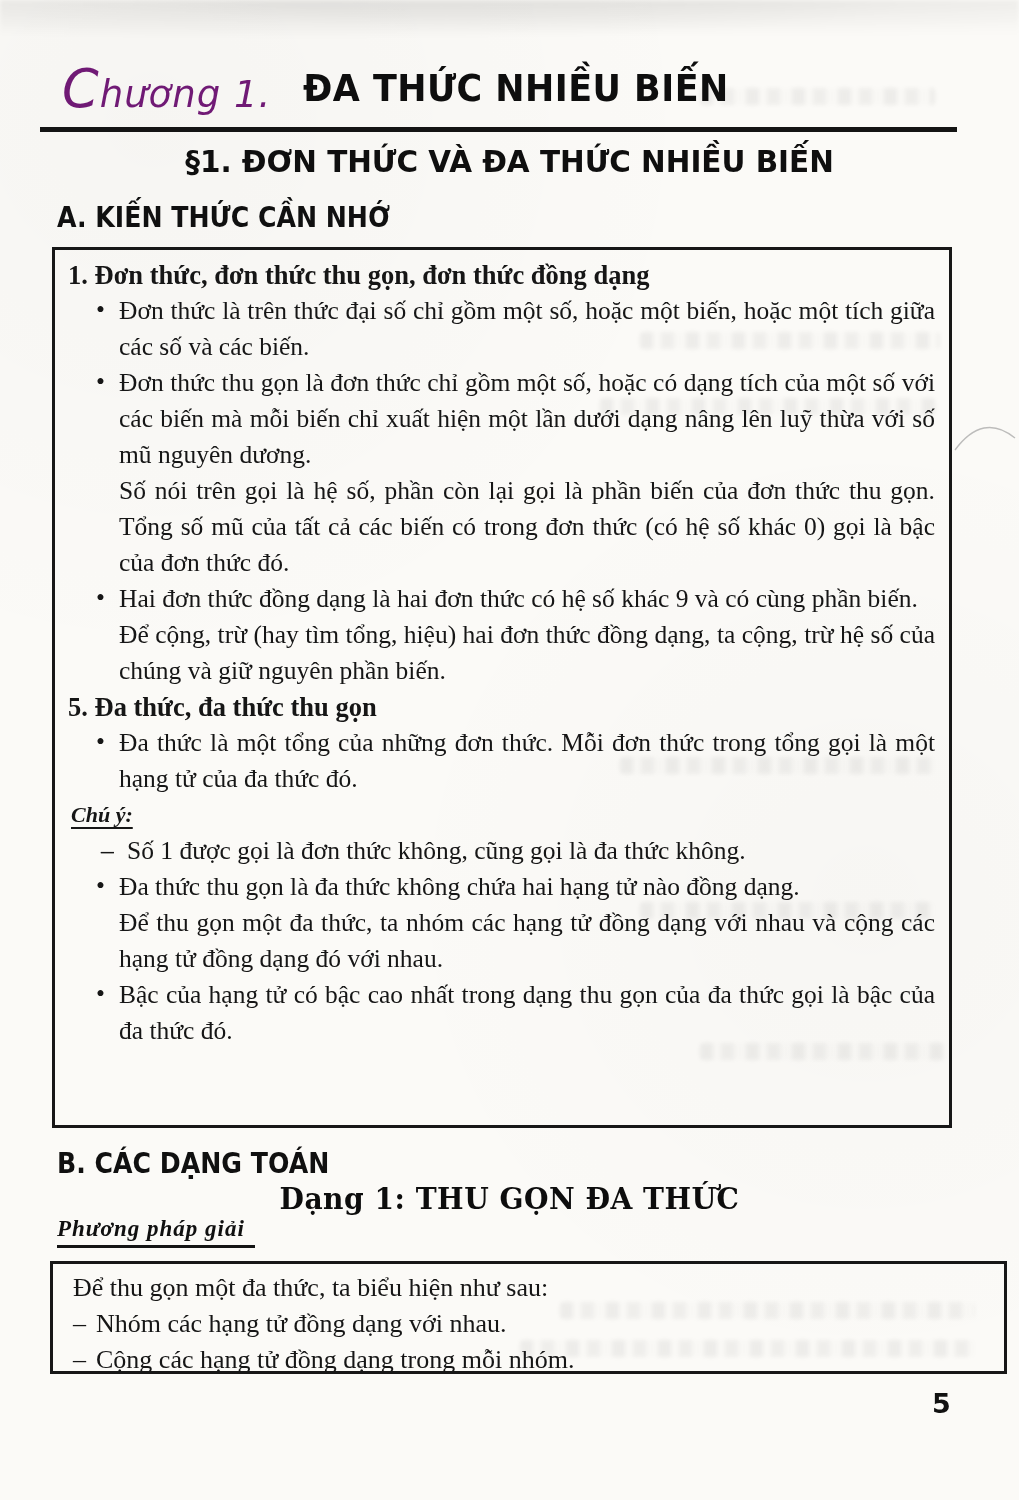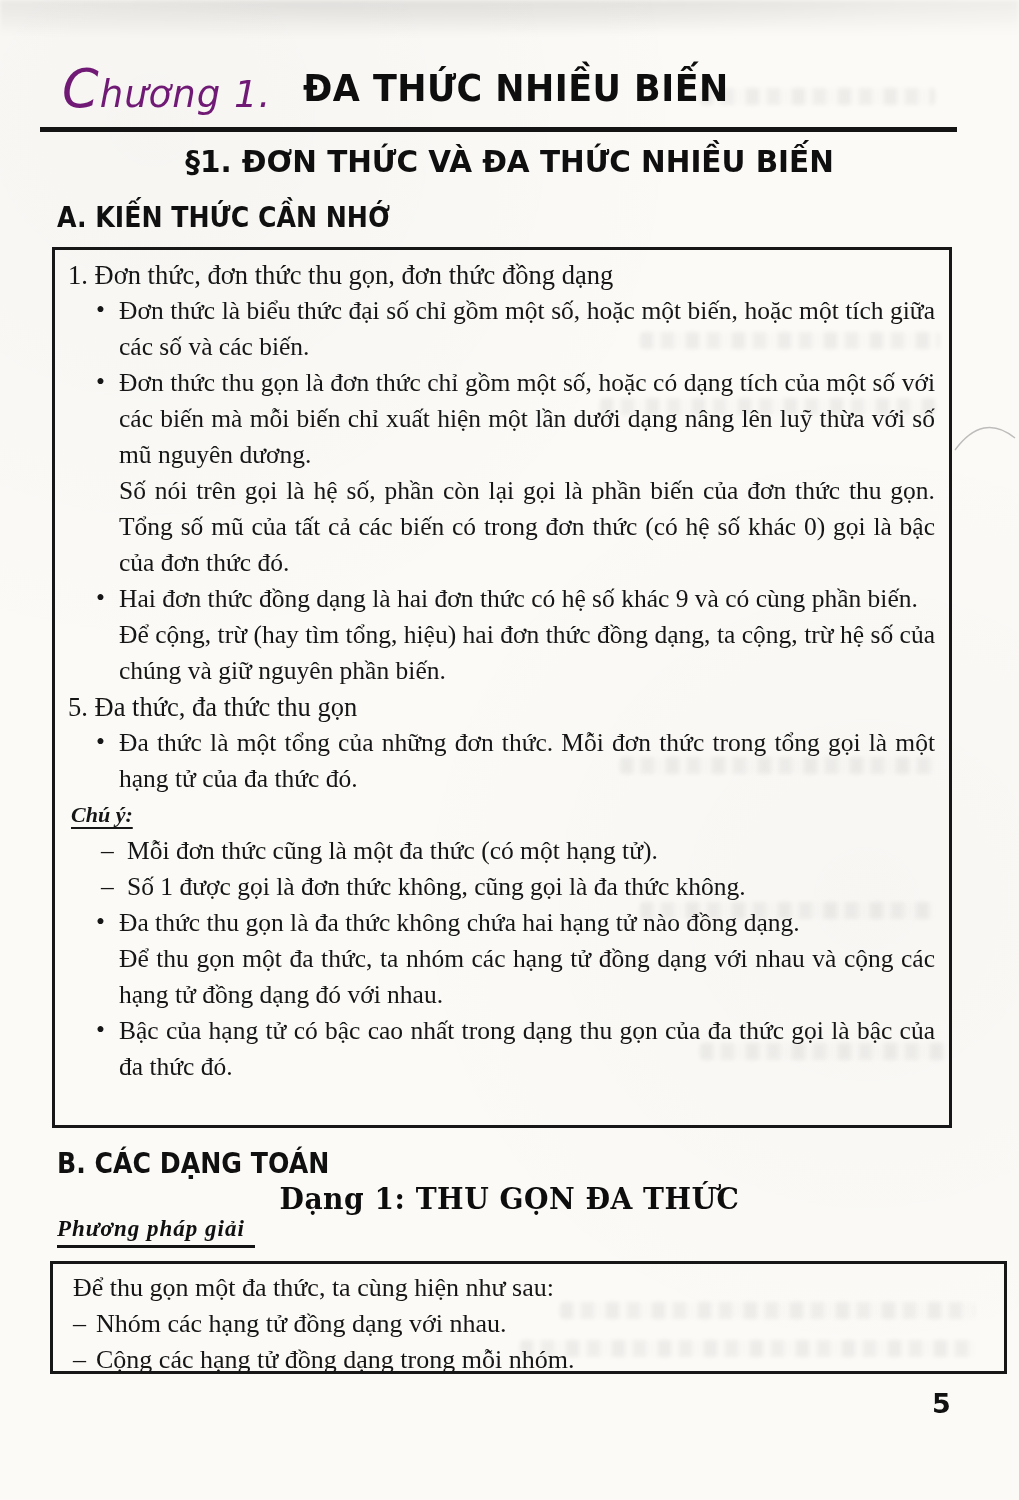--- a/index.html
+++ b/index.html
@@ -72,21 +72,21 @@
   
   .kb-box {
     position: absolute; left: 52px; top: 247px;
     width: 900px; height: 881px; box-sizing: border-box;
     border: 3px solid #171717;
     padding: 7px 14px 0 10px;
     font-size: 25.5px; line-height: 36px;
     overflow: hidden;
   }
   .blk { position: relative; }
-  .blk.heading { font-weight: normal; font-size: 26.5px; padding-left: 3px; }
+  .blk.heading { font-weight: bold; font-size: 26.5px; padding-left: 3px; }
   .blk.bullet, .blk.plain { padding-left: 54px; text-align: justify; }
   .blk.bullet .marker { position: absolute; left: 31px; top: -1px; }
   .blk.note {
     font-weight: bold; font-style: italic; font-size: 22px;
     padding-left: 6px;
   }
   .blk.note .txt {
     text-decoration: underline;
     text-decoration-thickness: 2px; text-underline-offset: 5px;
   }
@@ -145,21 +145,21 @@
 <div class="header-rule"></div>
 
 <div class="section-title">§1. ĐƠN THỨC VÀ ĐA THỨC NHIỀU BIẾN</div>
 <div class="part-heading part-a">A. KIẾN THỨC CẦN NHỚ</div>
 
 <div class="kb-box">
   <div class="blk heading">1. Đơn thức, đơn thức thu gọn, đơn thức đồng dạng</div>
 
   <div class="blk bullet">
     <span class="marker">•</span>
-    <span class="txt">Đơn thức là biểu thức đại số chỉ gồm một số, hoặc một biến, hoặc một tích giữa các số và các biến.</span>
+    <span class="txt">Đơn thức là trên thức đại số chỉ gồm một số, hoặc một biến, hoặc một tích giữa các số và các biến.</span>
   </div>
 
   <div class="blk bullet">
     <span class="marker">•</span>
     <span class="txt">Đơn thức thu gọn là đơn thức chỉ gồm một số, hoặc có dạng tích của một số với các biến mà mỗi biến chỉ xuất hiện một lần dưới dạng nâng lên luỹ thừa với số mũ nguyên dương.</span>
   </div>
 
   <div class="blk plain">
     <span class="txt">Số nói trên gọi là hệ số, phần còn lại gọi là phần biến của đơn thức thu gọn. Tổng số mũ của tất cả các biến có trong đơn thức (có hệ số khác 0) gọi là bậc của đơn thức đó.</span>
   </div>
@@ -179,21 +179,20 @@
     <span class="marker">•</span>
     <span class="txt">Đa thức là một tổng của những đơn thức. Mỗi đơn thức trong tổng gọi là một hạng tử của đa thức đó.</span>
   </div>
 
   <div class="blk note">
     <span class="txt">Chú ý:</span>
   </div>
 
   <div class="blk dash">
     <span class="marker">–</span>
-    <span class="txt">Mỗi đơn thức cũng là một đa thức (có một hạng tử).</span>
   </div>
 
   <div class="blk dash">
     <span class="marker">–</span>
     <span class="txt">Số 1 được gọi là đơn thức không, cũng gọi là đa thức không.</span>
   </div>
 
   <div class="blk bullet">
     <span class="marker">•</span>
     <span class="txt">Đa thức thu gọn là đa thức không chứa hai hạng tử nào đồng dạng.</span>
@@ -208,21 +207,21 @@
     <span class="txt">Bậc của hạng tử có bậc cao nhất trong dạng thu gọn của đa thức gọi là bậc của đa thức đó.</span>
   </div>
 </div>
 
 <div class="part-heading part-b">B. CÁC DẠNG TOÁN</div>
 <div class="dang-title">Dạng 1: THU GỌN ĐA THỨC</div>
 <div class="method-label">Phương pháp giải</div>
 
 <div class="method-box">
   <div class="mb-line">
-    <span class="txt">Để thu gọn một đa thức, ta cùng hiện như sau:</span>
+    <span class="txt">Để thu gọn một đa thức, ta biểu hiện như sau:</span>
   </div>
   <div class="mb-line">
     <span class="mk">–</span><span class="txt">Nhóm các hạng tử đồng dạng với nhau.</span>
   </div>
   <div class="mb-line">
     <span class="mk">–</span><span class="txt">Cộng các hạng tử đồng dạng trong mỗi nhóm.</span>
   </div>
 </div>
 
 <div class="page-number">5</div>

